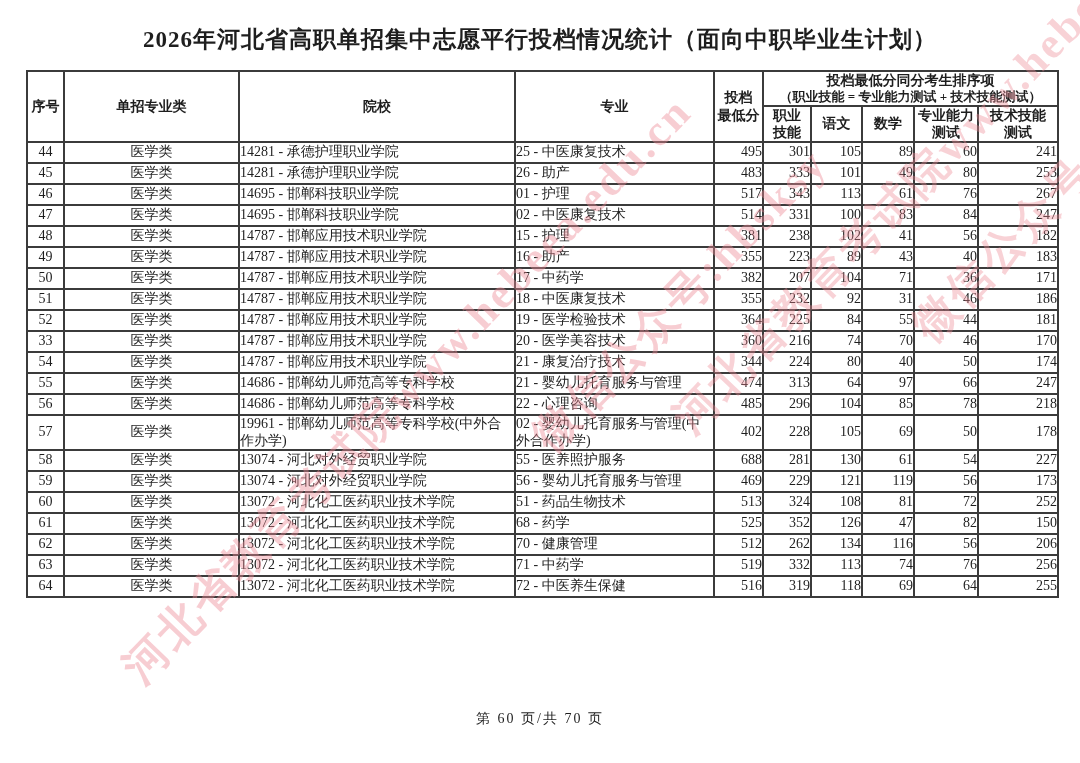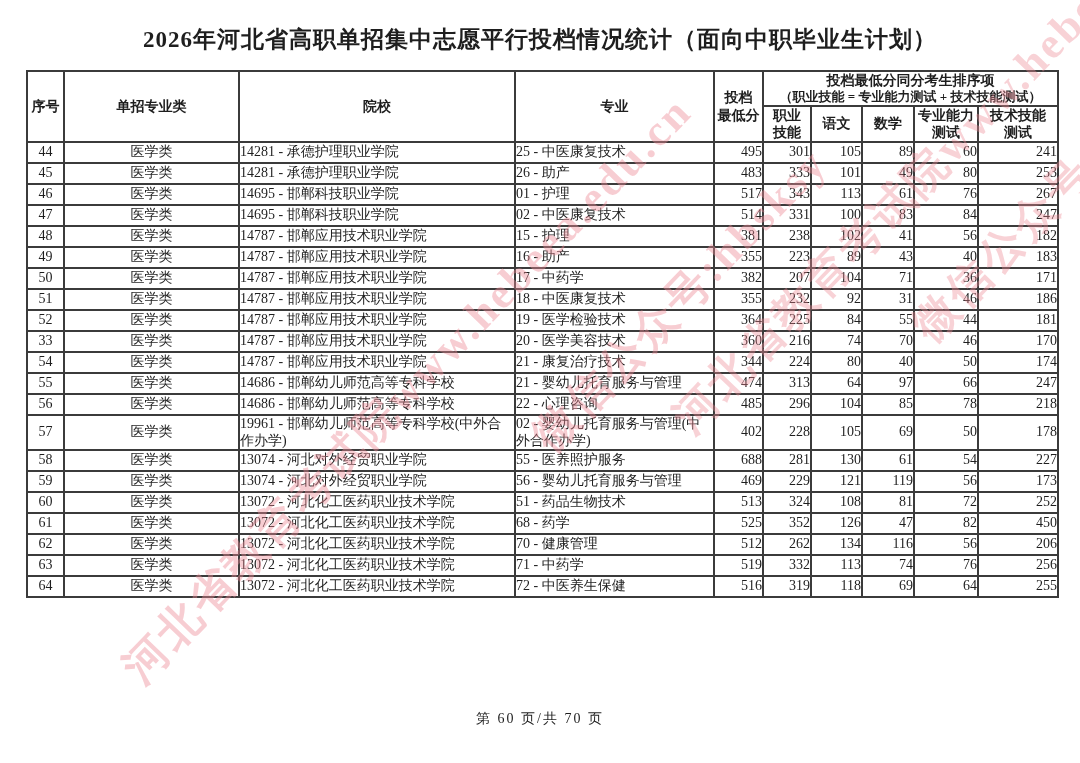--- a/index.html
+++ b/index.html
@@ -329,21 +329,21 @@
       <tr>
         <td class="c-seq">61</td>
         <td class="c-cat">医学类</td>
         <td class="c-college">13072 - 河北化工医药职业技术学院</td>
         <td class="c-major">68 - 药学</td>
         <td class="c-num">525</td>
         <td class="c-num2">352</td>
         <td class="c-num2">126</td>
         <td class="c-num2">47</td>
         <td class="c-num2">82</td>
-        <td class="c-num2">450</td>
+        <td class="c-num2">150</td>
       </tr>
       <tr>
         <td class="c-seq">62</td>
         <td class="c-cat">医学类</td>
         <td class="c-college">13072 - 河北化工医药职业技术学院</td>
         <td class="c-major">70 - 健康管理</td>
         <td class="c-num">512</td>
         <td class="c-num2">262</td>
         <td class="c-num2">134</td>
         <td class="c-num2">116</td>

